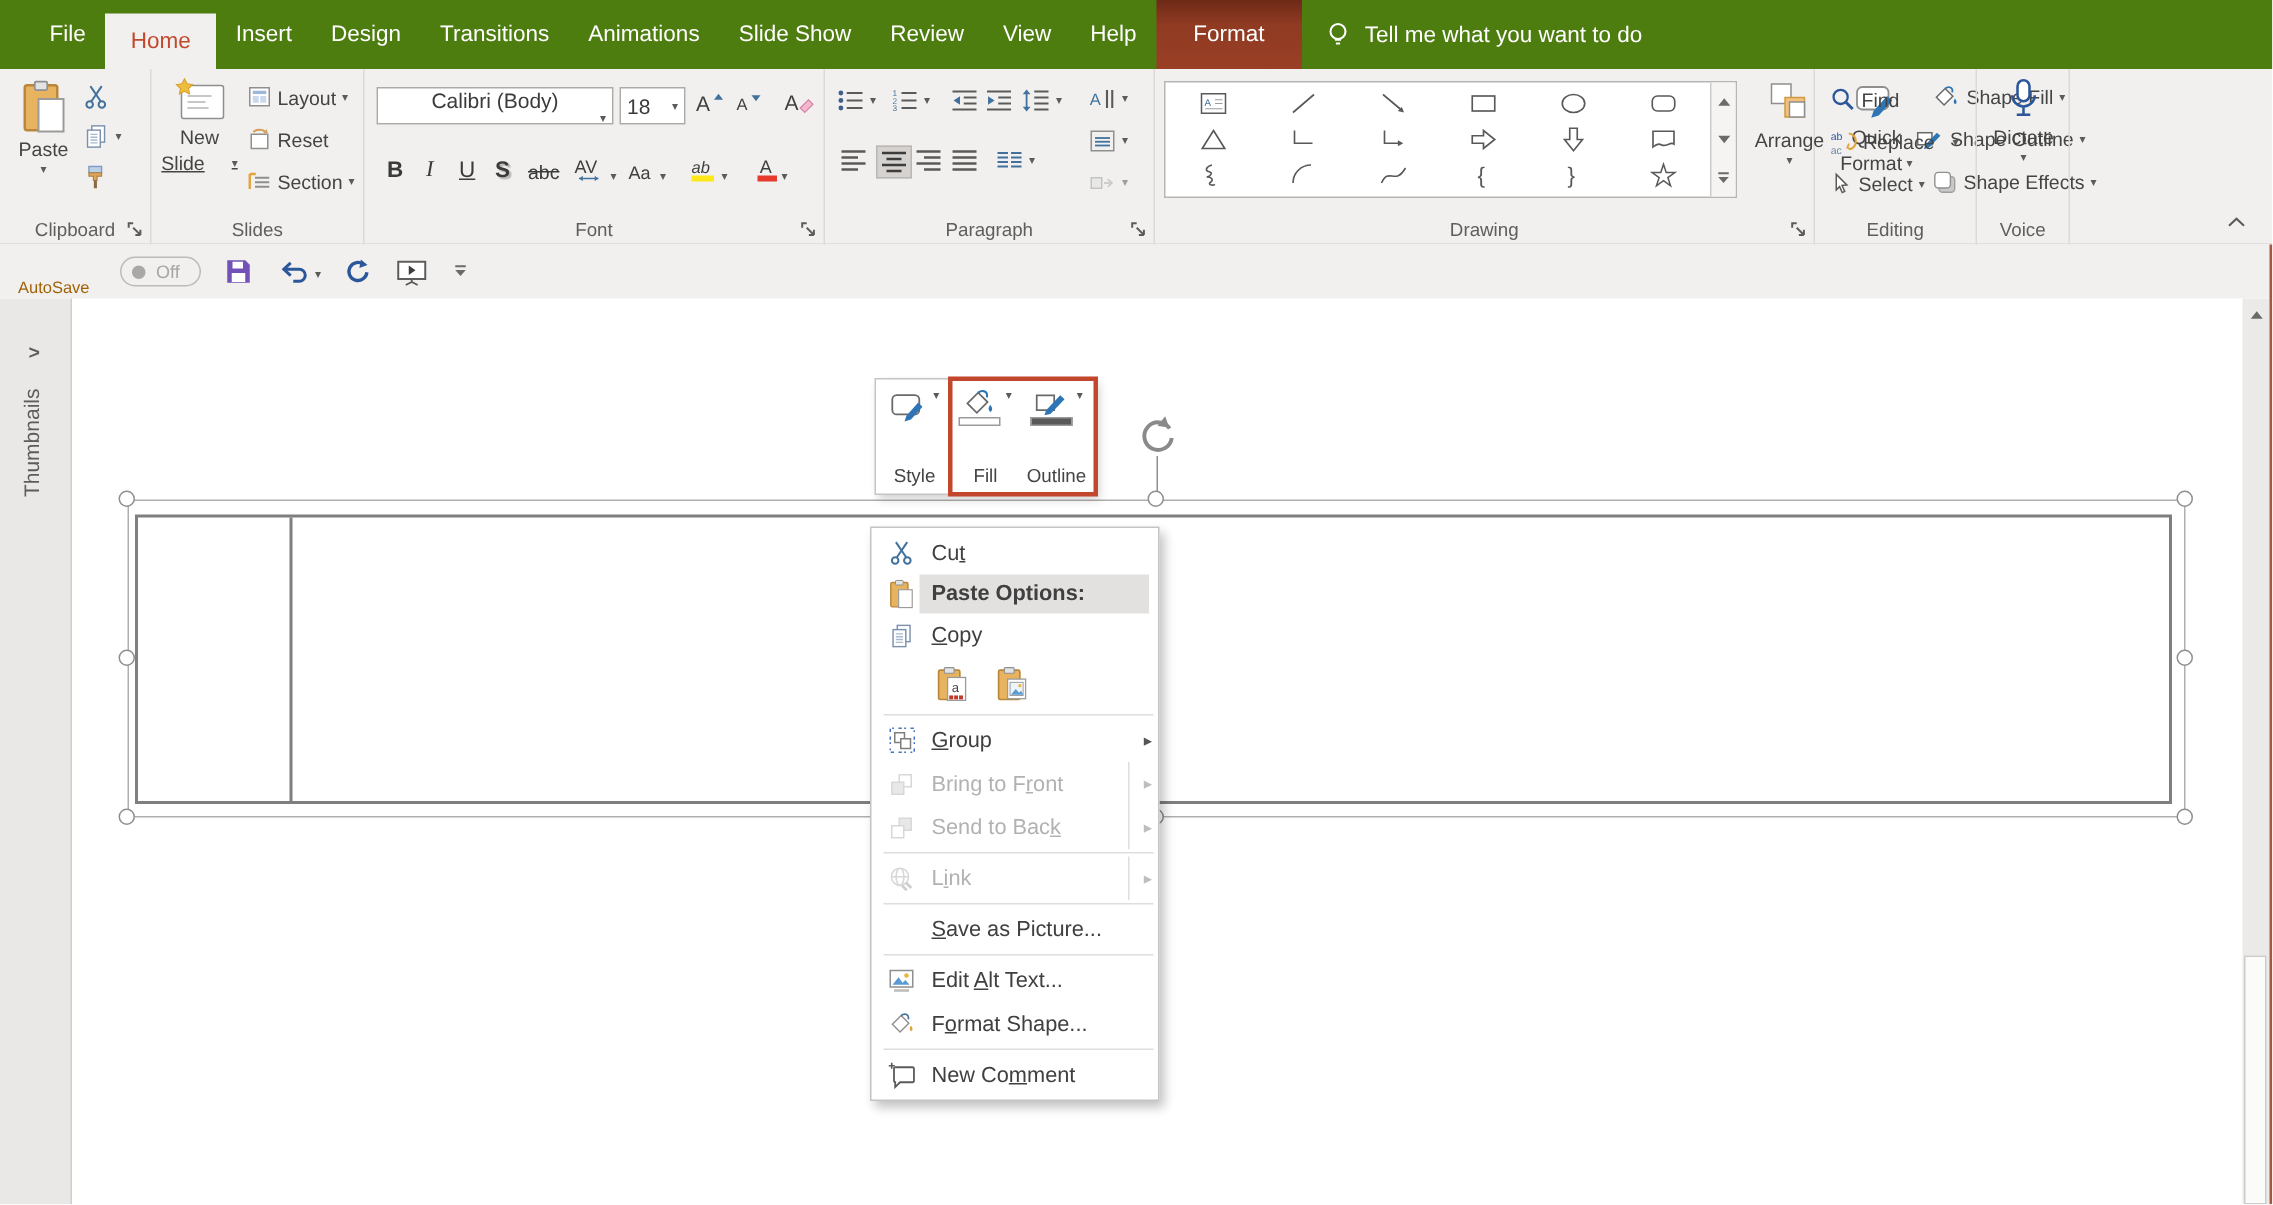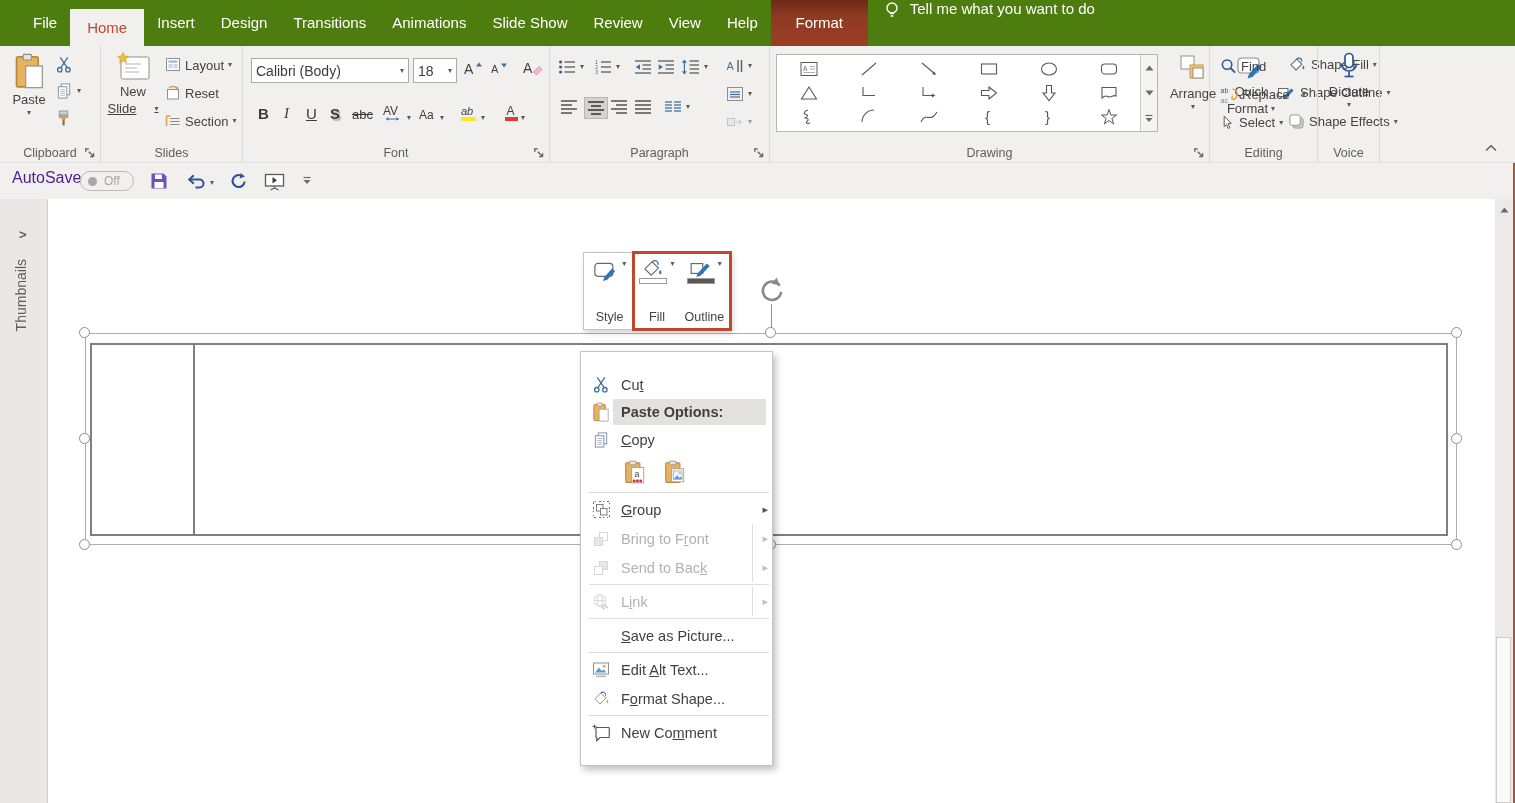--- a/index.html
+++ b/index.html
@@ -6,21 +6,21 @@
   html,body { background:#fff; }
   body { font-family:"Liberation Sans","DejaVu Sans",sans-serif; }
   #app { position:relative; width:1515px; height:803px; overflow:hidden; background:#fff; }
 
   
   #titlebar { position:absolute; left:0; top:0; width:1515px; height:46px; background:#4d7c0f; display:flex; align-items:stretch; }
   #menu-tabs { display:flex; align-items:stretch; padding-left:20px; }
   .tab { color:#fff; font-size:15px; line-height:46px; padding:0 13px; white-space:nowrap; cursor:pointer; }
   .tab.active { background:#f1f0ef; color:#c0492e; height:37px; line-height:37px; margin-top:9px; padding:0 17px; }
   #format-tab { width:97px; background:linear-gradient(180deg,#6e2a17 0%,#8f3a22 35%,#9a3f26 100%); color:#fff; font-size:15px; line-height:46px; text-align:center; cursor:pointer; }
-  #tellme { display:flex; gap:8px; color:#fff; font-size:15px; margin-left:14px; cursor:pointer; }
+  #tellme { display:flex; align-items:center; gap:8px; color:#fff; font-size:15px; margin-left:14px; cursor:pointer; }
   #tb-right { margin-left:auto; display:flex; align-items:center; gap:26px; padding-right:20px; color:#fff; font-size:15px; }
   #share-btn { display:flex; align-items:center; gap:8px; cursor:pointer; }
   .tb-ic svg { display:block; }
 
   
   #ribbon { position:absolute; left:0; top:46px; width:1515px; height:117px; background:#f1f0ef; border-bottom:1px solid #e2e0de; font-size:13px; color:#444; }
   .grp { position:absolute; top:0; height:117px; border-right:1px solid #dcdad8; }
   .grp-label { position:absolute; bottom:3px; left:0; width:100%; text-align:center; font-size:12.5px; color:#605d5b; }
   .launcher { position:absolute; right:4px; bottom:4px; width:12px; height:12px; cursor:pointer; }
   .dd { font-size:8px; color:#5d5a58; line-height:1; }
@@ -33,21 +33,21 @@
   .ic svg { display:block; }
   #gallery { position:absolute; left:6px; top:8px; width:382px; height:78px; background:#fff; border:1px solid #b7b5b3; }
   #gal-grid { position:absolute; left:2px; top:2px; width:360px; height:72px; display:grid; grid-template-columns:repeat(6,1fr); grid-template-rows:repeat(3,1fr); }
   .gal-cell { display:flex; align-items:center; justify-content:center; cursor:pointer; }
   #gal-scroll { position:absolute; right:0; top:0; width:17px; height:76px; border-left:1px solid #cecccb; background:#f5f4f3; display:flex; flex-direction:column; }
   .gal-sbtn { flex:1; display:flex; align-items:center; justify-content:center; cursor:pointer; }
   #ribbon-collapse { position:absolute; left:1484px; top:98px; width:20px; height:14px; cursor:pointer; }
 
   
   #qat { position:absolute; left:0; top:163px; width:1515px; height:36px; background:#f1f0ef; }
-  #autosave-label { position:absolute; left:12px; top:6px; font-size:16px; color:#4c1d95; }
+  #autosave-label { position:absolute; left:12px; top:23px; font-size:11px; color:#a16207; }
   #autosave-toggle { position:absolute; left:80px; top:8px; width:54px; height:20px; border:1.5px solid #bdbab8; border-radius:11px; display:flex; align-items:center; padding:0 7px; gap:7px; cursor:pointer; }
   #autosave-dot { width:9px; height:9px; border-radius:50%; background:#aaa7a5; }
   #autosave-state { font-size:12px; color:#a8a5a3; }
   .qat-ic { position:absolute; cursor:pointer; }
 
   
   #workspace { position:absolute; left:0; top:199px; width:1515px; height:604px; background:#fff; }
   #thumb-panel { position:absolute; left:0; top:0; width:48px; height:604px; background:#e9e8e7; border-right:1px solid #cfcecd; }
   #thumb-chevron { position:absolute; left:19px; top:28px; font-size:13px; font-weight:700; color:#5f5d5b; cursor:pointer; }
   #thumb-label { position:absolute; left:13px; top:60px; writing-mode:vertical-rl; transform:rotate(180deg); font-size:14px; color:#5f5d5b; }
@@ -66,21 +66,21 @@
 
   
   #mini-toolbar { position:absolute; left:583px; top:252px; width:148px; height:78px; background:#fff; border:1px solid #c6c4c2; box-shadow:2px 3px 6px rgba(0,0,0,.18); z-index:55; display:flex; padding:5px 2px 3px 2px; }
   .mini-btn { flex:1; display:flex; flex-direction:column; align-items:center; justify-content:space-between; cursor:pointer; padding:2px 0; }
   .mini-ictop { display:flex; align-items:flex-start; gap:3px; }
   .mini-label { font-size:12.5px; color:#444; }
   .swatch { width:28px; height:6px; border:1px solid #9c9a98; margin-top:1px; }
   #annotation-box { position:absolute; left:632px; top:251px; width:100px; height:80px; border:3px solid #c2472c; z-index:56; pointer-events:none; }
 
   
-  #context-menu { position:absolute; left:580px; top:351px; width:193px; background:#fff; border:1px solid #c6c4c2; box-shadow:3px 4px 7px rgba(0,0,0,.25); z-index:60; padding:18px 0; font-size:14.5px; color:#404040; }
+  #context-menu { position:absolute; left:580px; top:351px; width:193px; background:#fff; border:1px solid #c6c4c2; box-shadow:3px 4px 7px rgba(0,0,0,.25); z-index:60; padding:2px 0; font-size:14.5px; color:#404040; }
   .cm-item { display:flex; align-items:center; height:29px; padding:0 4px 0 8px; cursor:pointer; }
   .cm-icon { width:24px; display:flex; align-items:center; justify-content:center; flex:none; }
   .cm-icon svg { display:block; }
   .cm-label { flex:1; padding-left:8px; white-space:nowrap; }
   .cm-label .u { text-decoration:underline; }
   .cm-arrow { width:16px; text-align:right; font-size:11px; color:#555; align-self:stretch; display:flex; align-items:center; justify-content:flex-end; }
   .cm-item.disabled { color:#b4b2b0; }
   .cm-item.disabled .cm-icon { opacity:.5; }
   .cm-item.disabled .cm-arrow { color:#c0bebc; border-left:1px solid #e0dedc; }
   .cm-item.header { height:26px; font-weight:700; }
@@ -224,21 +224,21 @@
               <path d="M5,5.5 h9.5 M5,8.5 h9.5 M5,11.5 h9.5" stroke="#8f8f8f" stroke-width="1.2"></path>
             </svg>
           </span>
           <span>Section</span>
           <span class="dd">▾</span>
         </div>
       <div class="grp-label">Slides</div>
     </div>
 
     <div class="grp" style="left:243px;width:307px;">
-      <div class="combo" style="left:8px;top:12px;width:158px;">
+      <div class="combo" style="left:8px;top:12px;width:158px;flex-direction:column;">
           <span>Calibri (Body)</span>
           <span class="dd">▾</span>
         </div>
       <div class="combo" style="left:170px;top:12px;width:44px;">
           <span>18</span>
           <span class="dd">▾</span>
         </div>
       <div class="sbtn" style="left:220px;top:14px;">
           <span class="ic">
             <svg width="21" height="17" viewBox="0 0 21 17">

